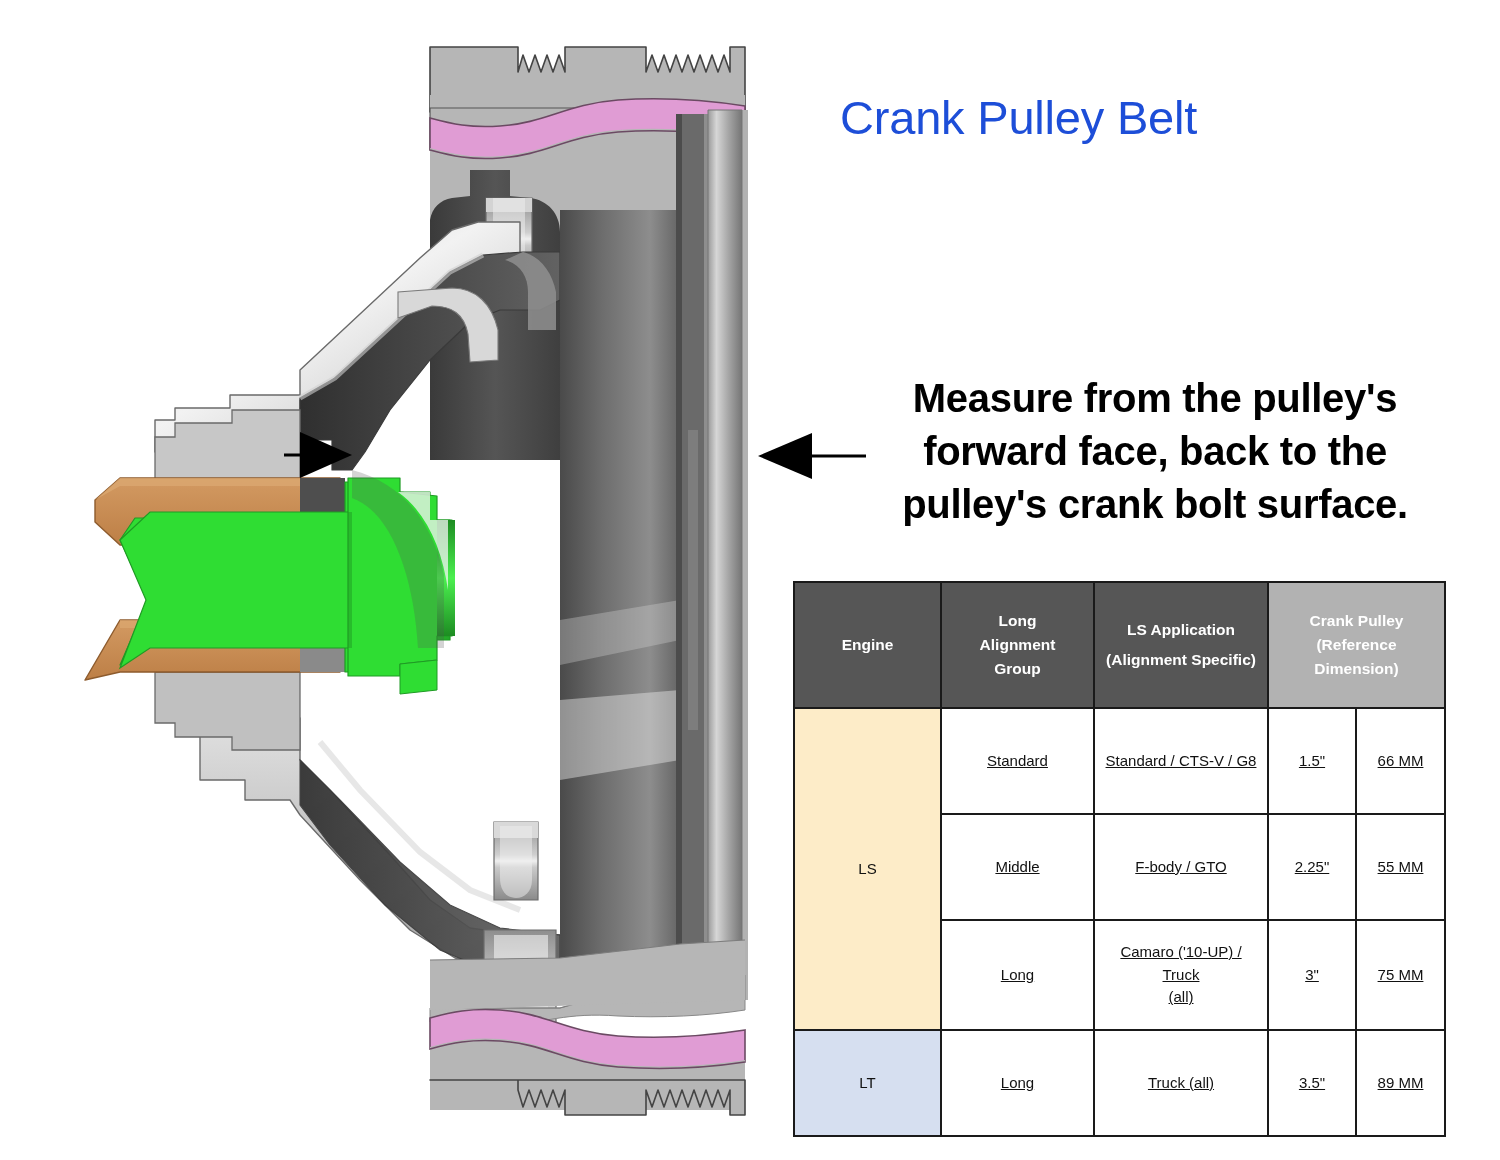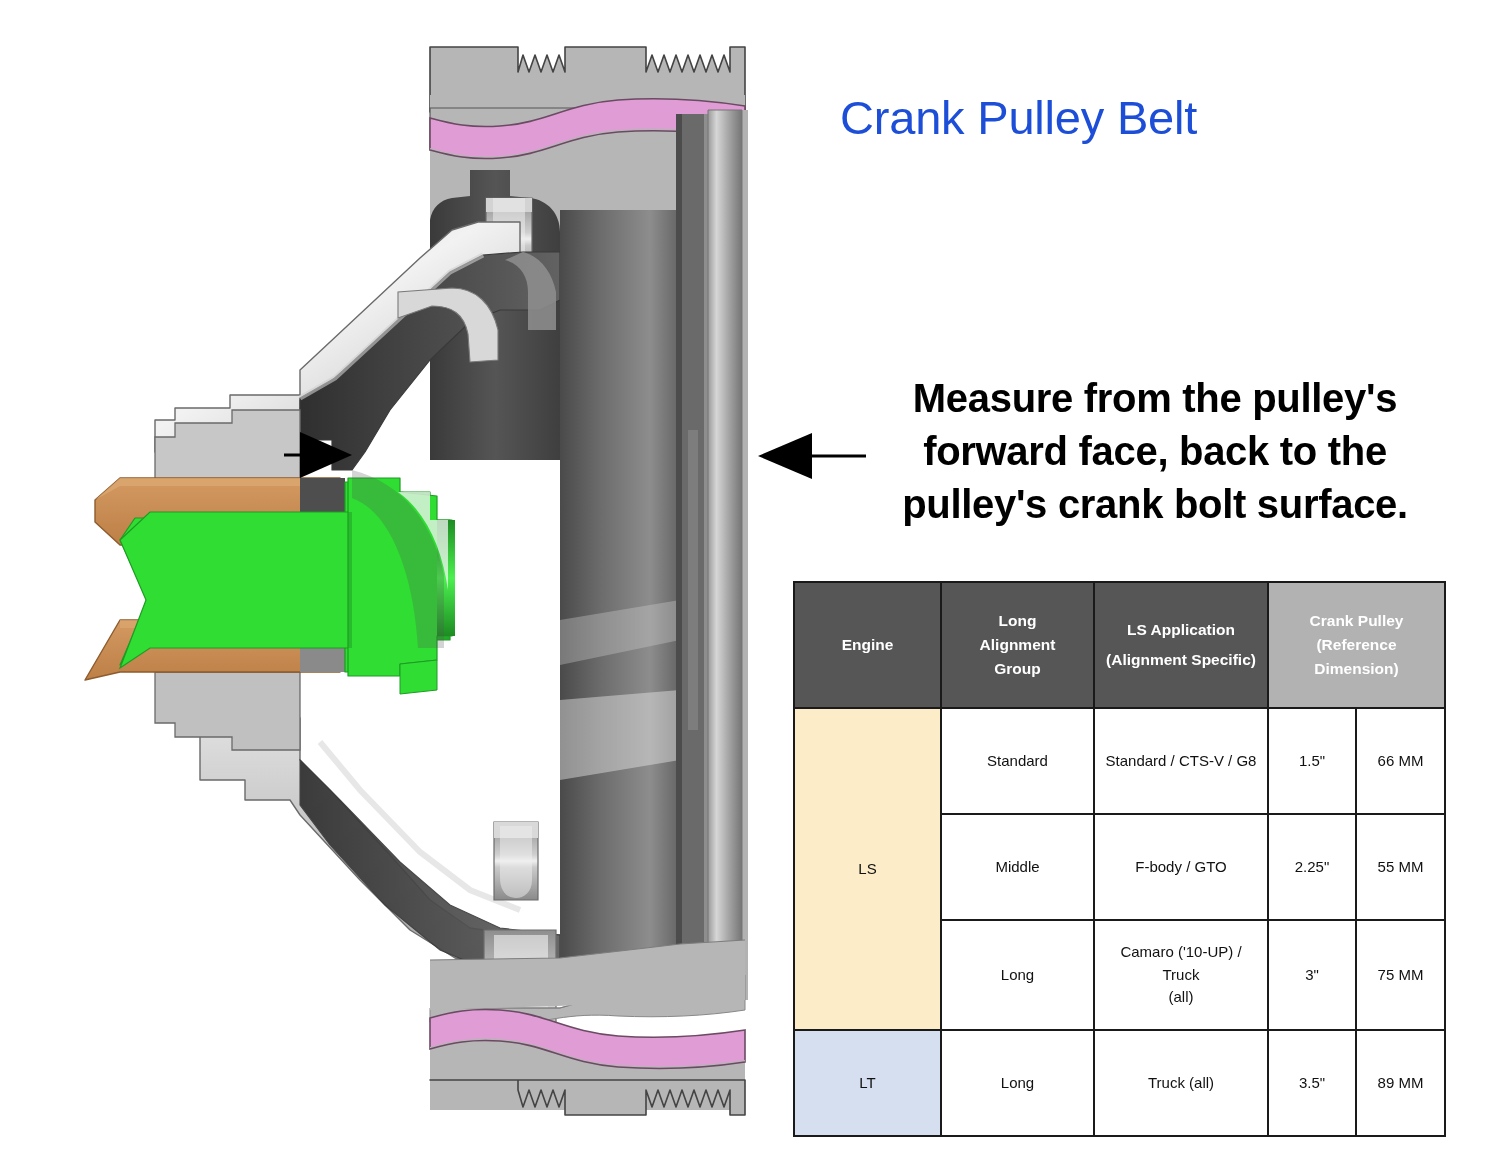--- a/index.html
+++ b/index.html
@@ -86,21 +86,21 @@
     color: #ffffff;
     font-weight: 700;
     font-size: 15.5px;
     height: 116px;
     line-height: 1.55;
   }
   th.hdr-dark { background: #565656; }
   th.hdr-light { background: #b2b2b2; color: #111111; }
   td.grp-ls  { background: #fdecc8; font-weight: 700; font-size: 16px; margin-top: 27px; }
   td.grp-lt  { background: #d6dff0; font-weight: 700; font-size: 16px; margin-top: 36px; }
-  td.cell    { background: #ffffff; height: 96px; }
+  td.cell    { background: #ffffff; height: 96px; text-decoration: underline; }
   td.r-long  { height: 100px; }
   td.r-lt    { height: 96px; }
   .hdr-line { display: block; }
   .hdr-gap  { display: block; height: 6px; }
 </style>
 </head>
 <body>
 
 <div id="stage">
 

